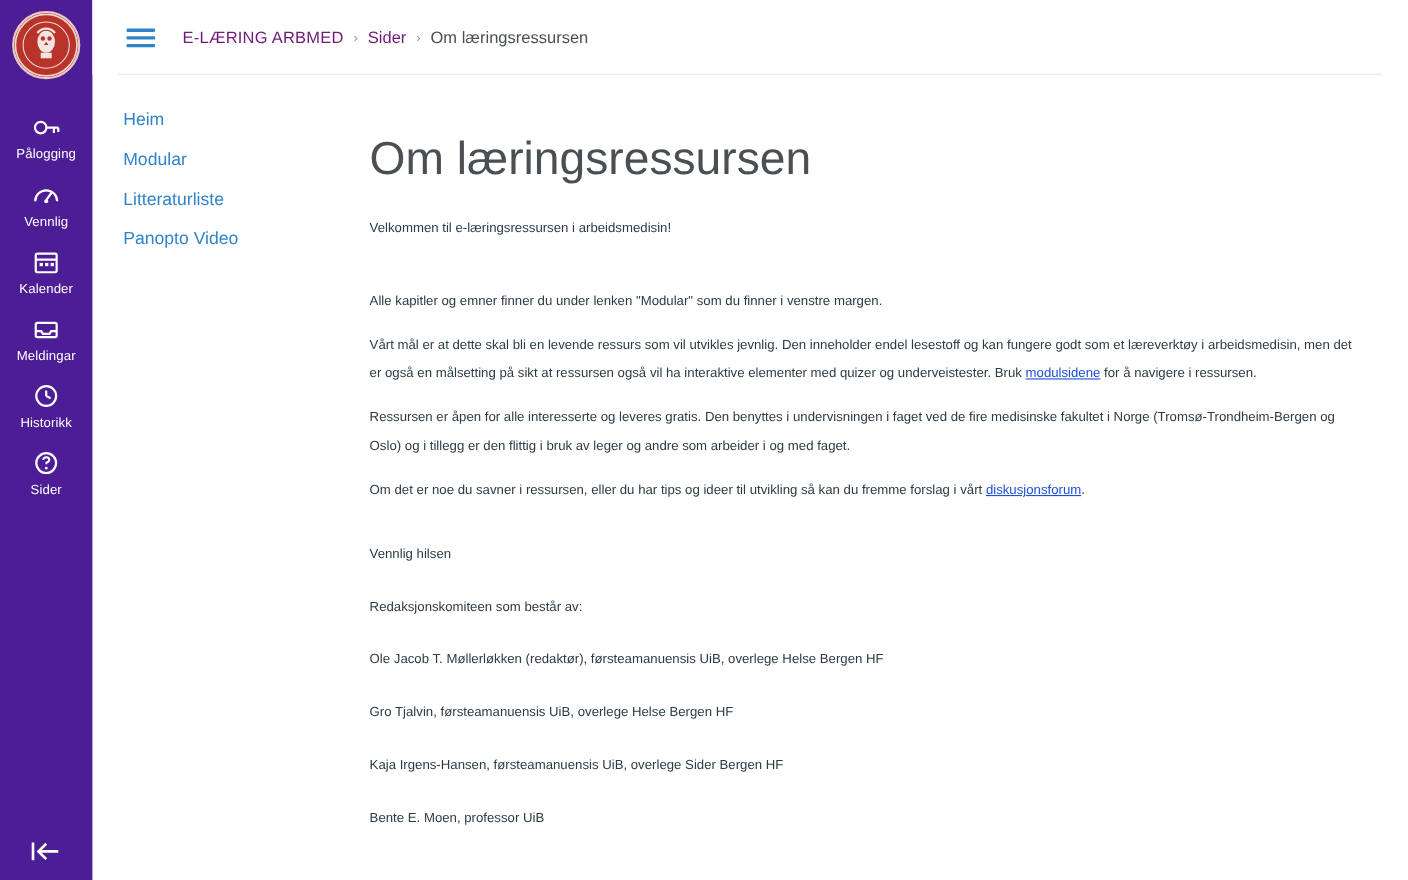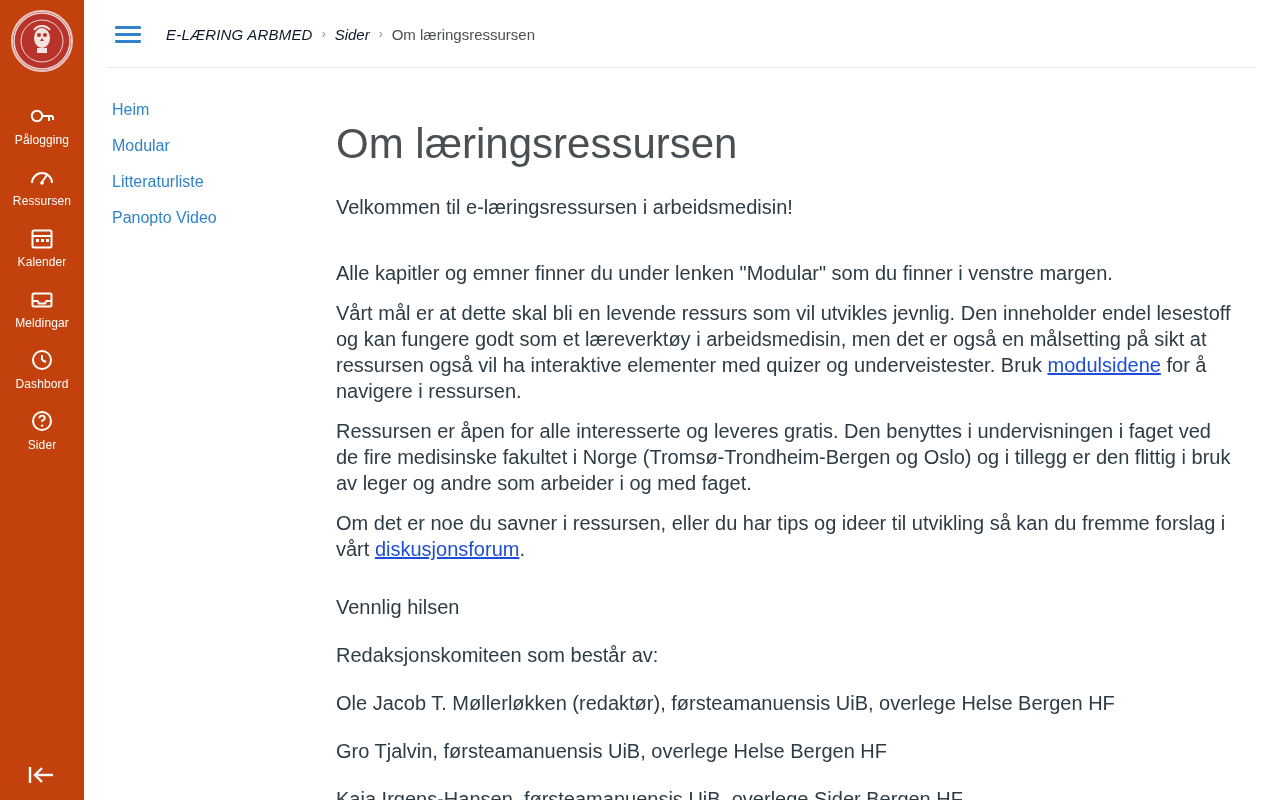--- a/index.html
+++ b/index.html
@@ -9,21 +9,21 @@
     overflow: hidden;
     font-family: "Liberation Sans", sans-serif;
     background: #ffffff;
   }
 
   
   #global-nav {
     position: absolute;
     left: 0; top: 0;
     width: 84px; height: 800px;
-    background: #c2410c;
+    background: #4c1d95;
     display: flex;
     flex-direction: column;
     align-items: center;
   }
   #institution-logo {
     width: 62px; height: 62px;
     margin-top: 10px;
     border-radius: 50%;
     border: 2px solid #e8c9c4;
     background: #b8342a;
@@ -81,24 +81,23 @@
   #hamburger-button span {
     display: block; width: 26px; height: 3px;
     background: #3083c9; border-radius: 1px;
   }
   #breadcrumb {
     display: flex; align-items: center;
     margin-left: 18px;
     font-size: 15px;
   }
   #breadcrumb .crumb-link {
-    color: #0f172a;
+    color: #701a75;
     text-decoration: none;
     cursor: pointer;
-    font-style: italic;
   }
   #breadcrumb .crumb-link.course { text-transform: uppercase; letter-spacing: .2px; }
   #breadcrumb .crumb-current { color: #4a4f53; }
   #breadcrumb .sep {
     color: #8d9599;
     margin: 0 9px;
     font-size: 12px;
   }
 
   
@@ -124,21 +123,21 @@
     width: 900px;
   }
   #page-title {
     font-size: 42px;
     font-weight: 400;
     color: #4a4f53;
     margin: 28px 0 26px 0;
     line-height: 1.15;
   }
   #content p {
-    font-size: 20px;
+    font-size: 12px;
     line-height: 26px;
     color: #2d3b45;
     margin: 0 0 14px 0;
   }
   #content p.gap-top { margin-top: 40px; }
   #content p.gap-top-sm { margin-top: 32px; }
   #content a.inline-link {
     color: #1d4ed8;
     text-decoration: underline;
     cursor: pointer;
@@ -178,21 +177,21 @@
     </a>
 
     <a class="nav-item" href="#">
       <span class="ic">
         <svg width="26" height="24" viewBox="0 0 26 24">
           <path d="M3 18 A10 10 0 0 1 23 18" fill="none" stroke="#ffffff" stroke-width="2"></path>
           <line x1="13" y1="17" x2="18" y2="10" stroke="#ffffff" stroke-width="2"></line>
           <circle cx="13" cy="18" r="1.8" fill="#ffffff"></circle>
         </svg>
       </span>
-      <span class="lbl">Ressursen</span>
+      <span class="lbl">Vennlig</span>
     </a>
 
     <a class="nav-item" href="#">
       <span class="ic">
         <svg width="26" height="24" viewBox="0 0 26 24">
           <rect x="3.5" y="4.5" width="19" height="17" rx="1.5" fill="none" stroke="#ffffff" stroke-width="2"></rect>
           <line x1="3.5" y1="10" x2="22.5" y2="10" stroke="#ffffff" stroke-width="2"></line>
           <rect x="7" y="13" width="3" height="3" fill="#ffffff"></rect>
           <rect x="12" y="13" width="3" height="3" fill="#ffffff"></rect>
           <rect x="17" y="13" width="3" height="3" fill="#ffffff"></rect>
@@ -212,21 +211,21 @@
     </a>
 
     <a class="nav-item" href="#">
       <span class="ic">
         <svg width="26" height="24" viewBox="0 0 26 24">
           <circle cx="13" cy="12" r="9" fill="none" stroke="#ffffff" stroke-width="2"></circle>
           <line x1="13" y1="12" x2="13" y2="7" stroke="#ffffff" stroke-width="2"></line>
           <line x1="13" y1="12" x2="17" y2="14" stroke="#ffffff" stroke-width="2"></line>
         </svg>
       </span>
-      <span class="lbl">Dashbord</span>
+      <span class="lbl">Historikk</span>
     </a>
 
     <a class="nav-item" href="#">
       <span class="ic">
         <svg width="26" height="24" viewBox="0 0 26 24">
           <circle cx="13" cy="12" r="9" fill="none" stroke="#ffffff" stroke-width="2"></circle>
           <path d="M10.3 9.2 q0 -2.6 2.8 -2.6 q2.7 0 2.7 2.4 q0 1.8 -2.6 2.6 v1.4" fill="none" stroke="#ffffff" stroke-width="1.8"></path>
           <circle cx="13.1" cy="16.6" r="1.2" fill="#ffffff"></circle>
         </svg>
       </span>

